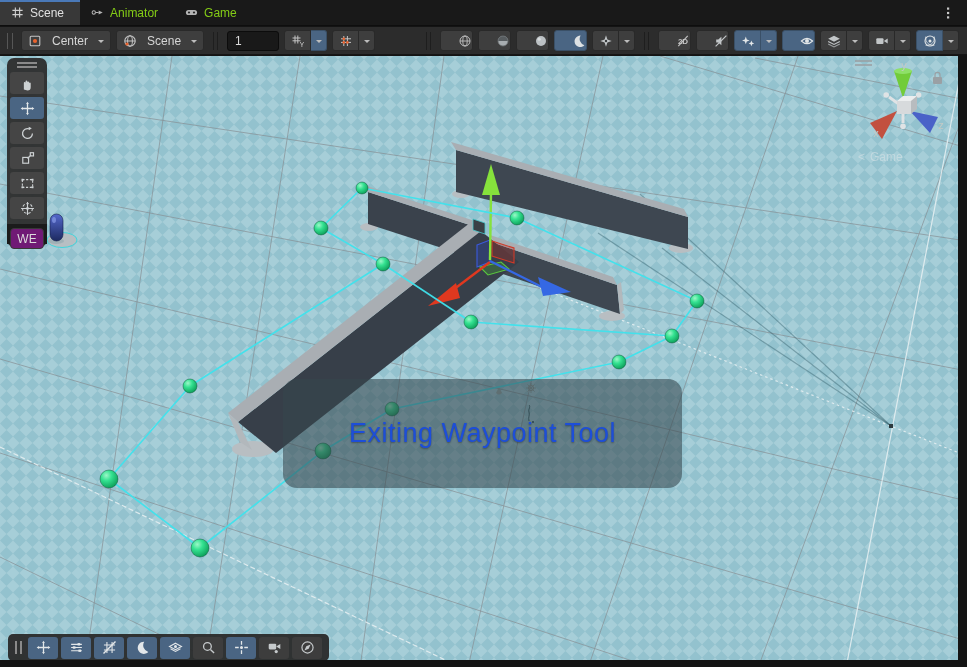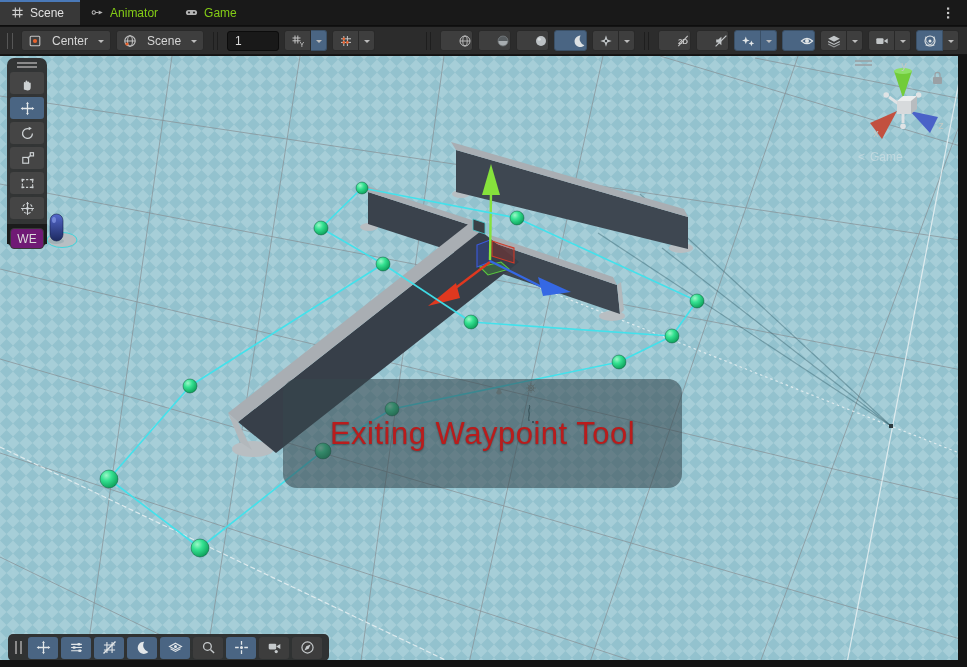--- a/index.html
+++ b/index.html
@@ -31,21 +31,21 @@
   .pair .drop{border-radius:0 3px 3px 0;width:16px;justify-content:center;padding:0;border-left:0;}
   .tbtn.on{background:#4a6583;border-color:#3a5067;}
   .spacer{flex:1;}
   .ibtn{width:33px;justify-content:flex-end;padding:0;}
   
   .scene{position:absolute;left:0;top:56px;width:958px;height:604px;background:#9cc8d3;overflow:hidden;}
   #scene-svg,#overlay-svg{position:absolute;left:0;top:0;}
   #overlay-svg{pointer-events:none;}
   .notification{position:absolute;left:283px;top:323px;width:399px;height:109px;border-radius:14px;
                 background:rgba(54,70,77,0.58);display:flex;align-items:center;justify-content:center;
-                font-size:31px;color:#b91c1c;letter-spacing:0.5px;text-shadow:0 1px 2px rgba(0,0,0,0.35);z-index:2;}
+                font-size:27px;color:#1d4ed8;letter-spacing:0.5px;text-shadow:0 1px 2px rgba(0,0,0,0.35);z-index:2;}
   
   .tools-overlay{position:absolute;left:7px;top:2px;width:40px;background:rgba(44,44,44,0.95);
                  border-radius:7px;padding:4px 0 3px;display:flex;flex-direction:column;align-items:center;gap:3px;z-index:4;}
   .gripH{width:20px;height:6px;border-top:2px solid #8a8a8a;border-bottom:2px solid #8a8a8a;margin-bottom:1px;}
   .tool{width:34px;height:22px;background:#454545;border-radius:3px;display:flex;align-items:center;justify-content:center;}
   .tool svg{width:15px;height:15px;}
   .tool.on{background:#4a6583;}
   .wm-chip{width:40px;text-align:center;background:#1b1b1b;color:#ececec;font-size:12px;padding:3px 0;margin-top:2px;}
   .we-btn{position:absolute;left:10px;top:172px;width:34px;height:21px;background:#701a75;border:1px solid #383838;
           border-radius:4px;color:#dcdcdc;font-size:12px;display:flex;align-items:center;justify-content:center;z-index:4;}

